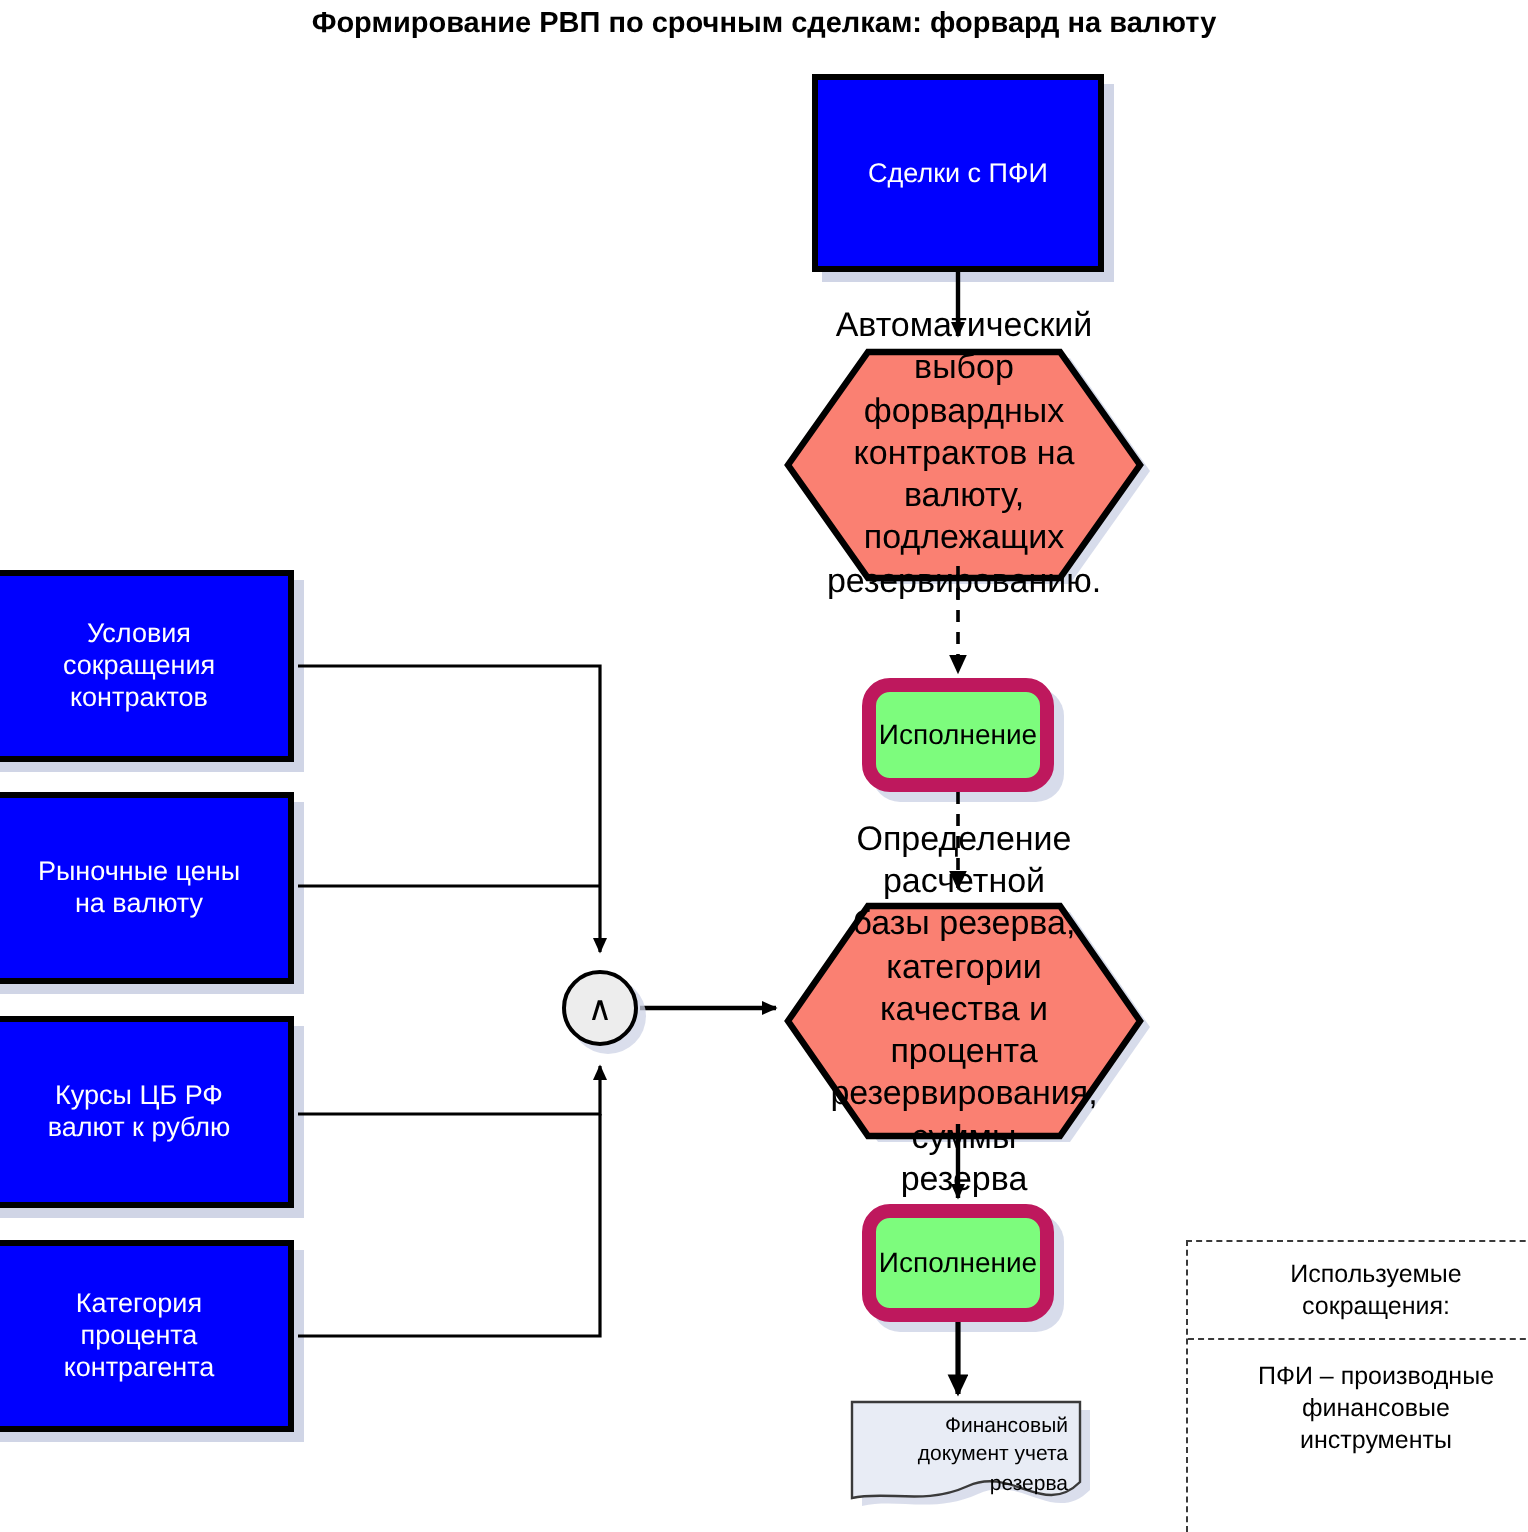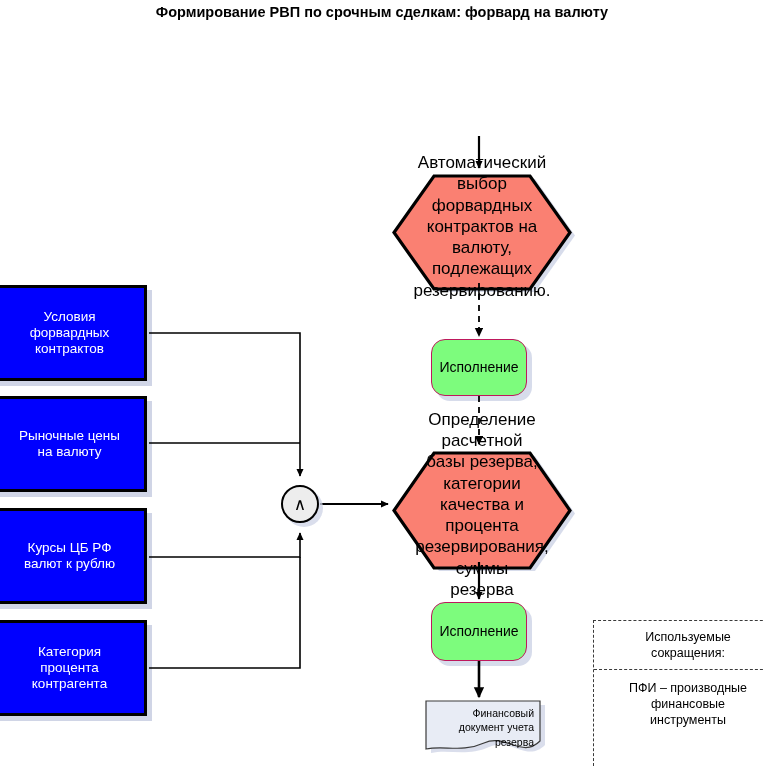--- a/index.html
+++ b/index.html
@@ -50,21 +50,21 @@
     align-items: center;
     justify-content: center;
     color: #ffffff;
     font-size: 13.5px;
   }
 
   
   .green-box {
     position: absolute;
     background: #7dfc7d;
-    border: 1px solid #be185d;
+    border: 7px solid #be185d;
     border-radius: 14px;
     box-sizing: border-box;
     box-shadow: 5px 5px 0 rgba(205,211,230,0.8);
     display: flex;
     align-items: center;
     justify-content: center;
     color: #000000;
     font-size: 14px;
   }
 
@@ -205,20 +205,23 @@
 
     <polyline points="149,333 300,333 300,476" fill="none" stroke="#000" stroke-width="1.6" marker-end="url(#arrowSolid)"></polyline>
 
     <polyline points="149,443 300,443" fill="none" stroke="#000" stroke-width="1.6"></polyline>
 
     <polyline points="149,557 300,557 300,533" fill="none" stroke="#000" stroke-width="1.6" marker-end="url(#arrowSolid)"></polyline>
 
     <polyline points="149,668 300,668 300,557" fill="none" stroke="#000" stroke-width="1.6"></polyline>
   </svg>
 
+  <div class="blue-box" style="left:406px; top:37px; width:146px; height:99px;">
+    <span class="node-text">Сделки с ПФИ</span>
+  </div>
 
   <div class="hex-wrap" style="left:394px; top:170px; width:176px; height:113px;">
     <svg width="184" height="121" viewBox="0 0 184 121">
       <polygon points="40,6 136,6 176,62.5 136,119 40,119 0,62.5" fill="rgba(205,211,230,0.8)" transform="translate(5,3)"></polygon>
       <polygon points="40,6 136,6 176,62.5 136,119 40,119 0,62.5" fill="#FA8072" stroke="#000000" stroke-width="3.2"></polygon>
     </svg>
     <div class="hex-label">Автоматический выбор
 форвардных контрактов на
 валюту, подлежащих
 резервированию.</div>
@@ -253,21 +256,21 @@
 документ учета
 резерва</div>
   </div>
 
   <div class="junction" style="left:281px; top:485px;">
     <span>∧</span>
   </div>
 
   <div class="blue-box" style="left:-8px; top:285px; width:155px; height:96px;">
     <span class="node-text">Условия
-форвардных
+сокращения
 контрактов</span>
   </div>
 
   <div class="blue-box" style="left:-8px; top:396px; width:155px; height:96px;">
     <span class="node-text">Рыночные цены
 на валюту</span>
   </div>
 
   <div class="blue-box" style="left:-8px; top:508px; width:155px; height:96px;">
     <span class="node-text">Курсы ЦБ РФ

